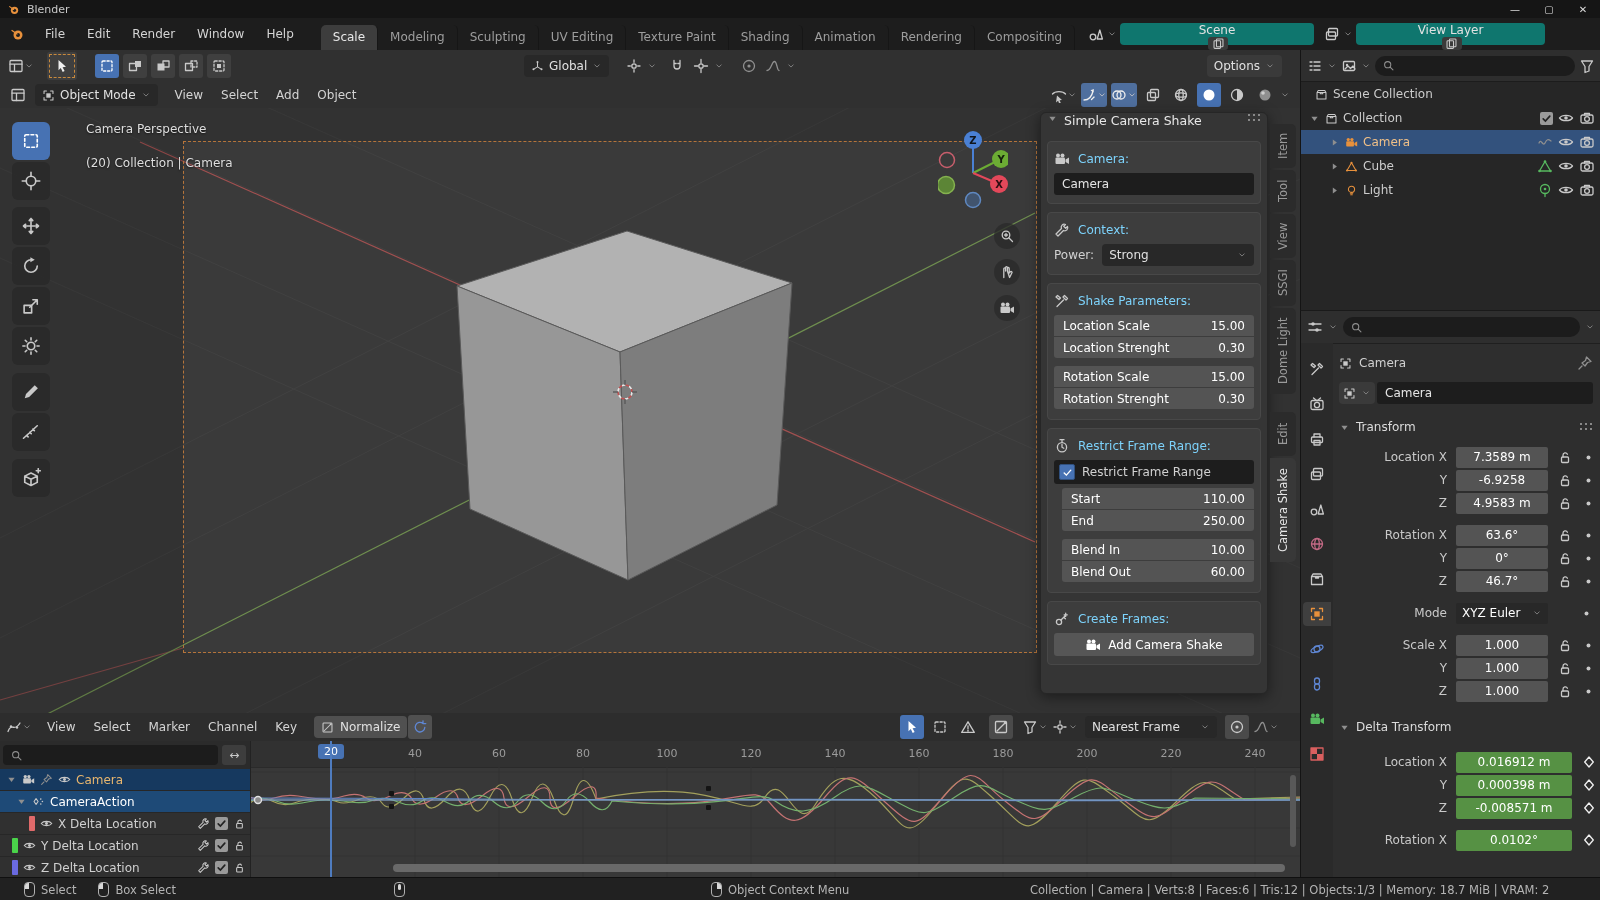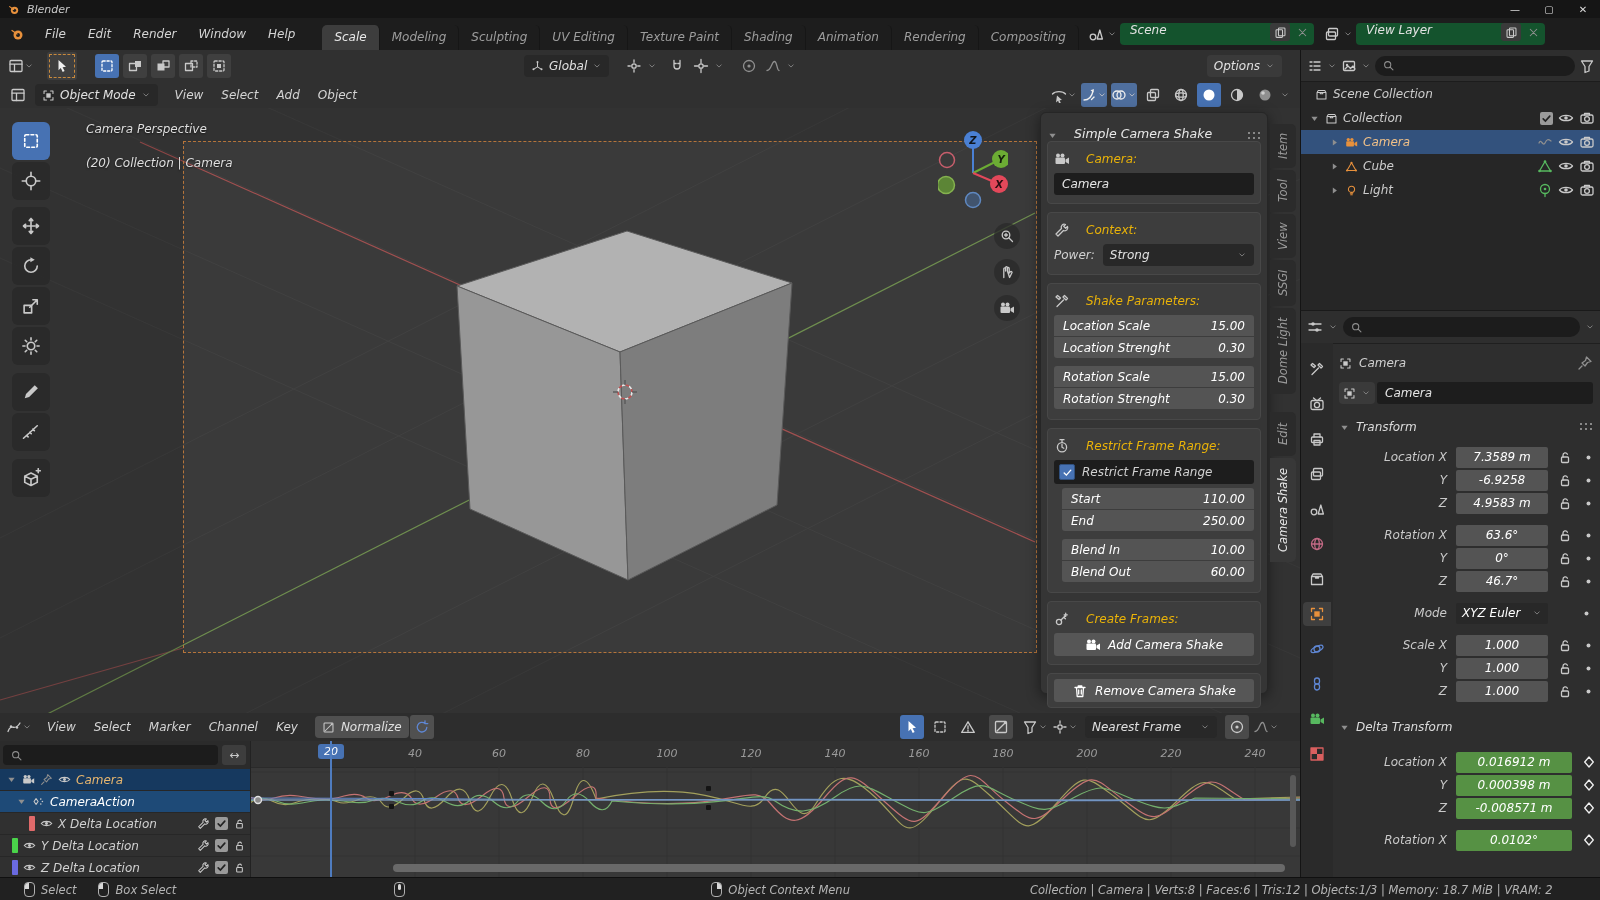--- a/index.html
+++ b/index.html
@@ -1,18 +1,18 @@
 <!DOCTYPE html>
 <html><head>
 <meta charset="utf-8">
 <style>
   html,body{margin:0;padding:0;background:#000;}
   #root{position:relative;width:1600px;height:900px;overflow:hidden;
     font-family:"DejaVu Sans","Liberation Sans",sans-serif;font-size:12px;color:#d1d1d1;
-    background:#1d1d1d;font-style:italic;-webkit-font-smoothing:antialiased;}
+    background:#1d1d1d;-webkit-font-smoothing:antialiased;}
   .abs{position:absolute;}
   .row{display:flex;align-items:center;}
   .ic{--c:#c9c9c9;width:16px;height:16px;display:inline-block;flex:none;}
   .ic svg{display:block;width:100%;height:100%;}
   .ic svg .s{stroke:var(--c);fill:none;stroke-width:1.3;stroke-linecap:round;stroke-linejoin:round;}
   .ic svg .f{fill:var(--c);stroke:none;}
   .ic svg .cw{stroke:#fff;fill:none;stroke-width:2;stroke-linecap:round;}
   .ic.sm{width:13px;height:13px;}
   .ic.xs{width:11px;height:11px;}
   .ic.orange{--c:#e8913c;} .ic.green{--c:#57b85f;} .ic.blue{--c:#5f87d4;}
@@ -20,21 +20,21 @@
   
   #titlebar{left:0;top:0;width:1600px;height:18px;background:#151515;display:flex;align-items:center;font-size:11px;color:#c9c9c9;}
   #titlebar .winbtns{margin-left:auto;display:flex;}
   #titlebar .winbtn{width:34px;height:18px;display:flex;align-items:center;justify-content:center;color:#ddd;font-size:10px;}
   
   #topbar{left:0;top:18px;width:1600px;height:32px;background:#1d1d1d;display:flex;align-items:center;border-bottom:1px solid #131313;}
   .menu-item{padding:0 11px;height:22px;line-height:22px;color:#d4d4d4;border-radius:3px;}
   .ws-tabs{display:flex;margin-left:16px;height:32px;align-items:flex-end;}
   .ws-tab{padding:5px 12px 6px;color:#9d9d9d;border-radius:5px 5px 0 0;border-right:1px solid #161616;}
   .ws-tab.active{background:#3d3d3d;color:#e8e8e8;}
-  .idsel{display:flex;background:#14532d;border-radius:4px;height:22px;padding:0 2px;}
+  .idsel{display:flex;align-items:center;background:#0f766e;border-radius:4px;height:22px;padding:0 2px;flex-direction:column;}
   .idsel .fieldtxt{padding:0 8px;color:#e2e2e2;}
   .idsel .mini{width:20px;height:18px;display:flex;align-items:center;justify-content:center;background:#3a3a3a;border-radius:3px;margin-left:2px;}
   
   #toolrow{left:0;top:50px;width:1300px;height:32px;background:#303030;border-bottom:1px solid #232323;display:flex;align-items:center;}
   .tbtn{height:24px;min-width:24px;display:flex;align-items:center;justify-content:center;border-radius:3px;margin:0 1px;background:#3f3f3f;}
   .tbtn.plain{background:transparent;}
   .tbtn.active{background:#4772b3;}
   .tbtn.toolactive{background:#3f3f3f;outline:1px dashed #c98a3d;outline-offset:-3px;}
   .dropd{display:flex;align-items:center;background:#282828;border-radius:4px;height:22px;padding:0 7px;gap:5px;color:#e0e0e0;}
   
@@ -45,23 +45,23 @@
   #camframe{position:absolute;left:183px;top:33px;width:852px;height:510px;border:1px dashed #b5743a;box-shadow:0 0 0 2000px rgba(0,0,0,0.13);}
   .vp-text{position:absolute;color:#dedede;text-shadow:0 1px 2px rgba(0,0,0,.6);font-size:12px;}
   
   #vtools{position:absolute;left:12px;top:14px;display:flex;flex-direction:column;gap:2px;}
   .vtool{width:38px;height:38px;background:rgba(40,40,40,.82);border-radius:6px;display:flex;align-items:center;justify-content:center;}
   .vtool.active{background:#4772b3;}
   .vtool .ic{width:20px;height:20px;}
   .navbtn{position:absolute;width:26px;height:26px;border-radius:50%;background:rgba(42,42,42,.75);display:flex;align-items:center;justify-content:center;}
   
   #shakepanel{left:1040px;top:112px;width:228px;height:582px;background:#353535;border:1px solid #262626;border-radius:6px;box-shadow:0 3px 14px rgba(0,0,0,.45);padding:0 6px;box-sizing:border-box;}
-  #shakepanel .phead{display:flex;align-items:flex-end;height:28px;gap:16px;color:#e8e8e8;}
+  #shakepanel .phead{display:flex;align-items:flex-start;height:28px;gap:6px;color:#e8e8e8;}
   .pbox{background:#3d3d3d;border:1px solid #484848;border-radius:4px;padding:6px 6px 8px;margin-bottom:8px;}
-  .pbox .bhead{display:flex;align-items:center;gap:16px;height:22px;color:#eab308;margin-bottom:3px;}
+  .pbox .bhead{display:flex;align-items:center;gap:8px;height:22px;color:#7dd3fc;margin-bottom:3px;}
   .slider{display:flex;justify-content:space-between;align-items:center;background:#545454;height:21px;padding:0 9px;color:#fff;}
   .slider:first-of-type{}
   .sgroup{display:flex;flex-direction:column;gap:1px;margin-bottom:8px;}
   .sgroup .slider:first-child{border-radius:3px 3px 0 0;}
   .sgroup .slider:last-child{border-radius:0 0 3px 3px;}
   .txtfield{background:#1d1d1d;border-radius:3px;height:22px;line-height:22px;padding:0 8px;color:#e5e5e5;}
   .bigbtn{background:#565656;border-radius:3px;height:23px;display:flex;align-items:center;justify-content:center;gap:7px;color:#fff;}
   .cb{width:14px;height:14px;background:#4772b3;border:1px solid #30507e;border-radius:2px;display:flex;align-items:center;justify-content:center;}
   
   .sidetab{position:absolute;left:1270px;width:26px;background:#2b2b2b;color:#9a9a9a;border-radius:5px 0 0 5px;
@@ -764,30 +764,20 @@
             <svg viewBox="0 0 16 16">
               <rect class="f" x="1.5" y="6.5" width="9.5" height="6.5" rx="1"></rect>
               <circle class="f" cx="4" cy="4.4" r="2"></circle>
               <circle class="f" cx="8.5" cy="4.4" r="2"></circle>
               <path class="f" d="M11.5 8.5 15 6.5v6.5l-3.5-2z"></path>
             </svg>
           </i>
         <span>Add Camera Shake</span>
       </div>
     </div>
-    <div class="pbox" style="padding:5px 6px">
-      <div class="bigbtn">
-        <i class="ic" style="--c:#fff">
-            <svg viewBox="0 0 16 16">
-              <path class="s" d="M3 4.5h10M6.2 4.5V3h3.6v1.5M4.5 4.5l.7 9h5.6l.7-9M6.7 7v4M9.3 7v4"></path>
-            </svg>
-          </i>
-        <span>Remove Camera Shake</span>
-      </div>
-    </div>
   </div>
 
   <div class="sidetab" style="top:124px;height:44px">Item</div>
   <div class="sidetab" style="top:170px;height:42px">Tool</div>
   <div class="sidetab" style="top:214px;height:44px">View</div>
   <div class="sidetab" style="top:260px;height:46px">SSGI</div>
   <div class="sidetab" style="top:308px;height:86px">Dome Light</div>
   <div class="sidetab" style="top:412px;height:44px">Edit</div>
   <div class="sidetab active" style="top:458px;height:104px">Camera Shake</div>
 

